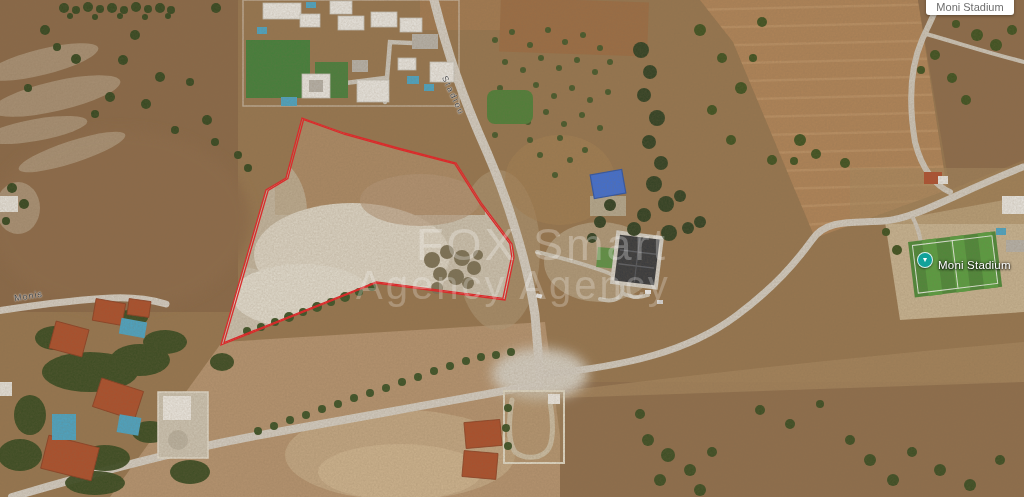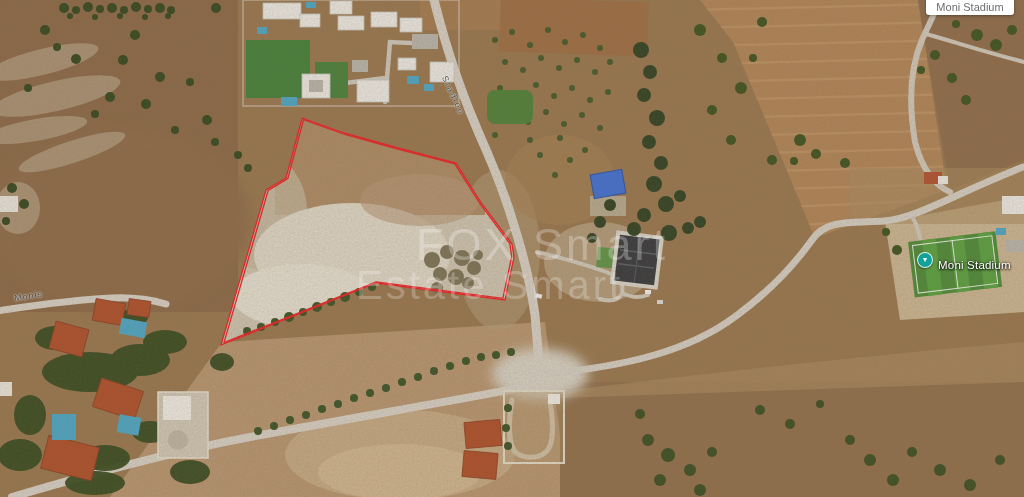--- a/index.html
+++ b/index.html
@@ -411,21 +411,21 @@
 
   <rect x="0" y="0" width="1024" height="497" filter="url(#noise)" opacity="0.33"></rect>
 
   <g fill="none">
     <polygon id="plot-outer" class="plot-pts" points="302,118 344,133 398,148 456,163 482,204 512,244 514,257 505,300 376,283 221,345 266,190 286,178" stroke="#d92b2b" stroke-width="1.3"></polygon>
     <polygon id="plot-inner" points="303.6,119.7 344.8,134.5 397.8,149.2 454.8,163.9 480.3,204.2 509.8,243.5 511.7,256.2 502.9,298.4 376.2,281.8 224.0,342.6 268.2,190.4 287.8,178.6" stroke="#d92b2b" stroke-width="1.3"></polygon>
   </g>
 </svg>
 
 <div class="overlay watermark wm1">FOX Smart</div>
-<div class="overlay watermark wm2">Estate Smart</div>
+<div class="overlay watermark wm2">Agency Agency</div>
 <div class="overlay roadlabel monis">Monis</div>
 <div class="overlay roadlabel stadiou">Stadiou</div>
 
 <div class="poi-marker">▾</div>
 <div class="poi-label">Moni Stadium</div>
 
 <div class="infobox">Moni Stadium</div>
 </div>
 
 </body></html>

